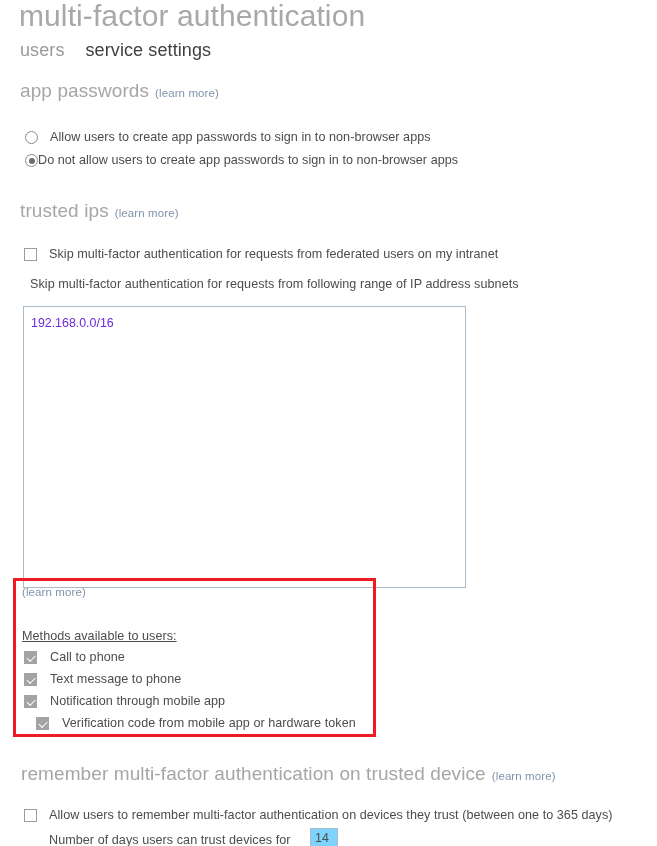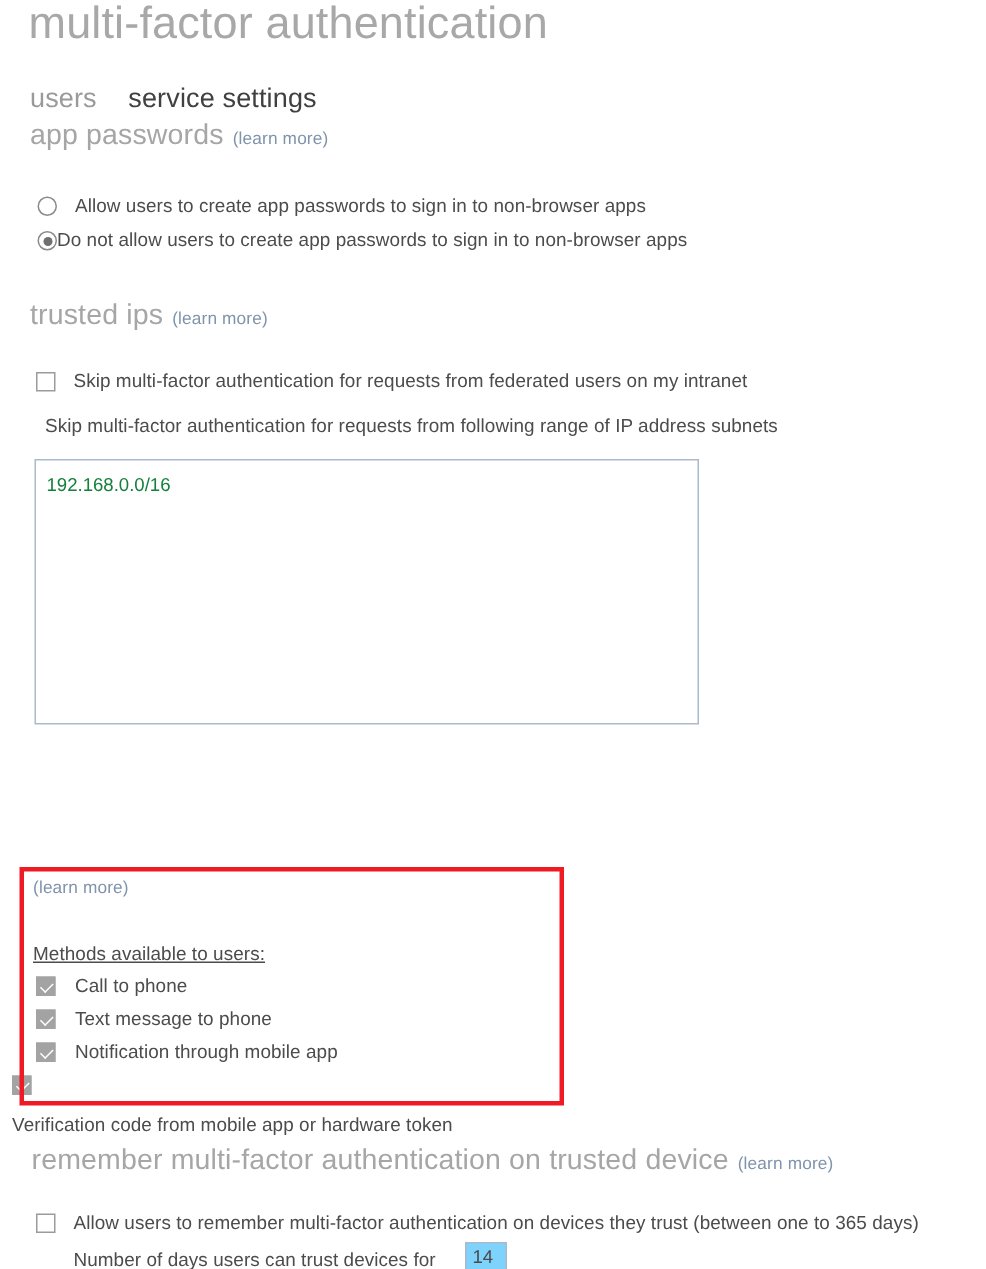--- a/index.html
+++ b/index.html
@@ -40,21 +40,21 @@
     display: flex;
     align-items: baseline;
     gap: 21px;
     white-space: nowrap;
   }
   .tab {
     font-size: 18px;
     font-weight: 400;
     letter-spacing: 0.1px;
   }
-  .tab.inactive { color: #9a9a9a; margin-top: 15px; }
+  .tab.inactive { color: #9a9a9a; }
   .tab.active { color: #404040; }
   
   .section-head {
     position: absolute;
     white-space: nowrap;
     display: flex;
     align-items: baseline;
     gap: 6px;
   }
   .section-head .htext {
@@ -137,27 +137,27 @@
     color: #4c4c4c;
     white-space: nowrap;
     letter-spacing: 0.05px;
   }
   
   .ip-textarea {
     position: absolute;
     left: 23px;
     top: 306px;
     width: 443px;
-    height: 177px;
+    height: 282px;
     border: 1px solid #a9bacb;
     box-sizing: border-box;
     background: #ffffff;
     font-family: "Liberation Sans", sans-serif;
     font-size: 12.4px;
-    color: #15803d;
+    color: #6d28d9;
     padding: 8px 7px;
     resize: none;
     outline: none;
     line-height: 16px;
   }
   
   .highlight-box {
     position: absolute;
     left: 13px;
     top: 578px;
@@ -239,21 +239,21 @@
   <div class="opt-row" style="left:24px; top:672px; gap:13px;">
     <span class="cbox checked"></span>
     <span class="opt-label">Text message to phone</span>
   </div>
 
   <div class="opt-row" style="left:24px; top:694px; gap:13px;">
     <span class="cbox checked"></span>
     <span class="opt-label">Notification through mobile app</span>
   </div>
 
-  <div class="opt-row" style="left:8px; top:716px; gap:13px;flex-direction:column;">
+  <div class="opt-row" style="left:36px; top:716px; gap:13px;">
     <span class="cbox checked"></span>
     <span class="opt-label">Verification code from mobile app or hardware token</span>
   </div>
 
   <div class="highlight-box"></div>
 
   <div class="section-head" style="left:21px; top:763px;">
     <span class="htext">remember multi-factor authentication on trusted device</span>
     <a class="learn-more" href="#">(learn more)</a>
   </div>

